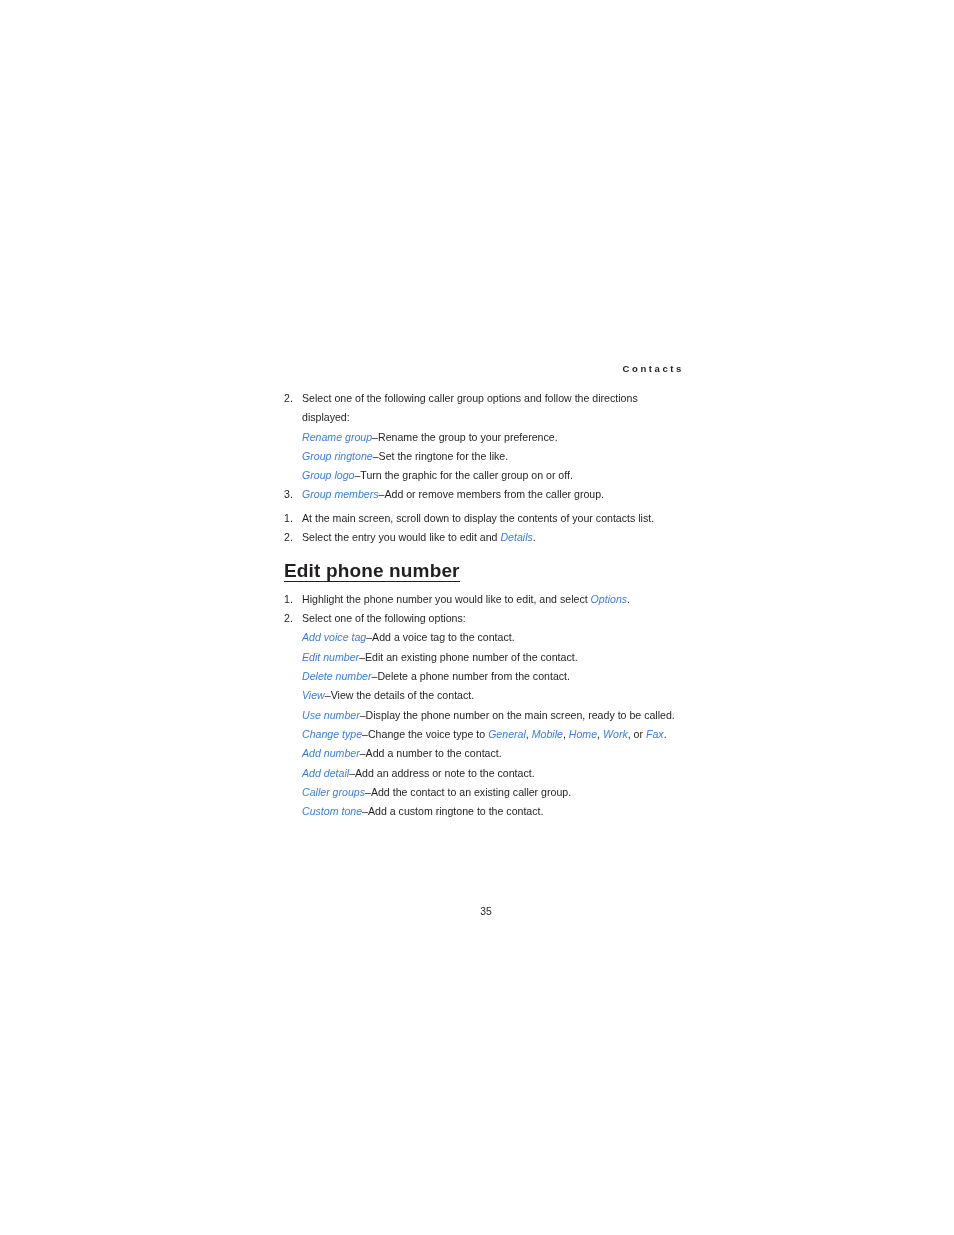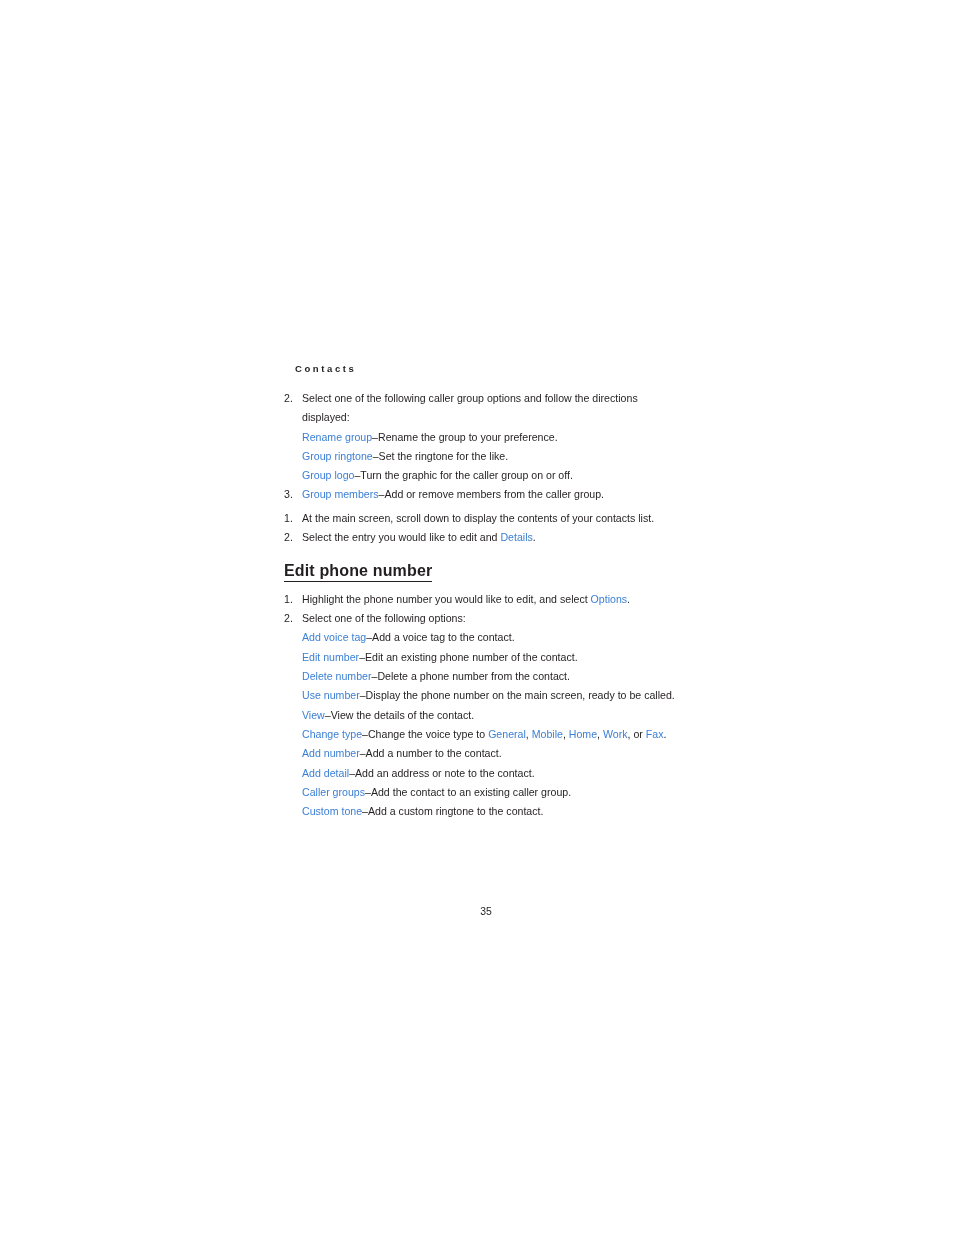--- a/index.html
+++ b/index.html
@@ -21,23 +21,24 @@
     left: 0;
     top: 0;
     width: 954px;
     height: 1235px;
     overflow: hidden;
   }
 
   
   .running-header {
     position: absolute;
-    left: 295px;
+    left: 284px;
     top: 363px;
     width: 400px;
+    text-align: right;
     font-size: 9.5px;
     letter-spacing: 2.6px;
     color: #231f20;
     font-weight: 700;
     white-space: nowrap;
   }
 
   
   .content {
     position: absolute;
@@ -67,20 +68,21 @@
   
   .def-line {
     padding-left: 18px;
     font-size: 10.6px;
     line-height: 19.3px;
     color: #231f20;
   }
 
   
   .term {
+    font-style: italic;
     color: #3b7fd4;
   }
 
   
   .section-heading {
     position: relative;
     margin-top: 17px;
     margin-bottom: 6px;
     padding-left: 24px;
     font-size: 16.5px;
@@ -100,21 +102,21 @@
   }
 
   .heading-list {
     margin-top: 4px;
   }
 
   
   .sub-heading {
     margin-top: 16px;
     margin-bottom: 5px;
-    font-size: 16px;
+    font-size: 19px;
     font-weight: 700;
     color: #231f20;
     letter-spacing: 0.15px;
     display: inline-block;
     border-bottom: 1.3px solid #231f20;
     padding-bottom: 1.5px;
     line-height: 16px;
   }
   .sub-heading-wrap { line-height: 0; }
 
@@ -185,25 +187,25 @@
     <div class="def-line">
       <span class="term">Add voice tag</span><span>–Add a voice tag to the contact.</span>
     </div>
     <div class="def-line">
       <span class="term">Edit number</span><span>–Edit an existing phone number of the contact.</span>
     </div>
     <div class="def-line">
       <span class="term">Delete number</span><span>–Delete a phone number from the contact.</span>
     </div>
     <div class="def-line">
+      <span class="term">View</span><span>–View the details of the contact.</span>
+    </div>
+    <div class="def-line">
       <span class="term">Use number</span><span>–Display the phone number on the main screen, ready to be called.</span>
     </div>
-    <div class="def-line">
-      <span class="term">View</span><span>–View the details of the contact.</span>
-    </div>
 
     <div class="def-line">
       <span class="term">Change type</span><span>–Change the voice type to </span><span id="type-list"><span class="term">General</span><span>, </span><span class="term">Mobile</span><span>, </span><span class="term">Home</span><span>, </span><span class="term">Work</span><span>, or </span><span class="term">Fax</span></span><span>.</span>
     </div>
 
     <div class="def-line">
       <span class="term">Add number</span><span>–Add a number to the contact.</span>
     </div>
     <div class="def-line">
       <span class="term">Add detail</span><span>–Add an address or note to the contact.</span>

